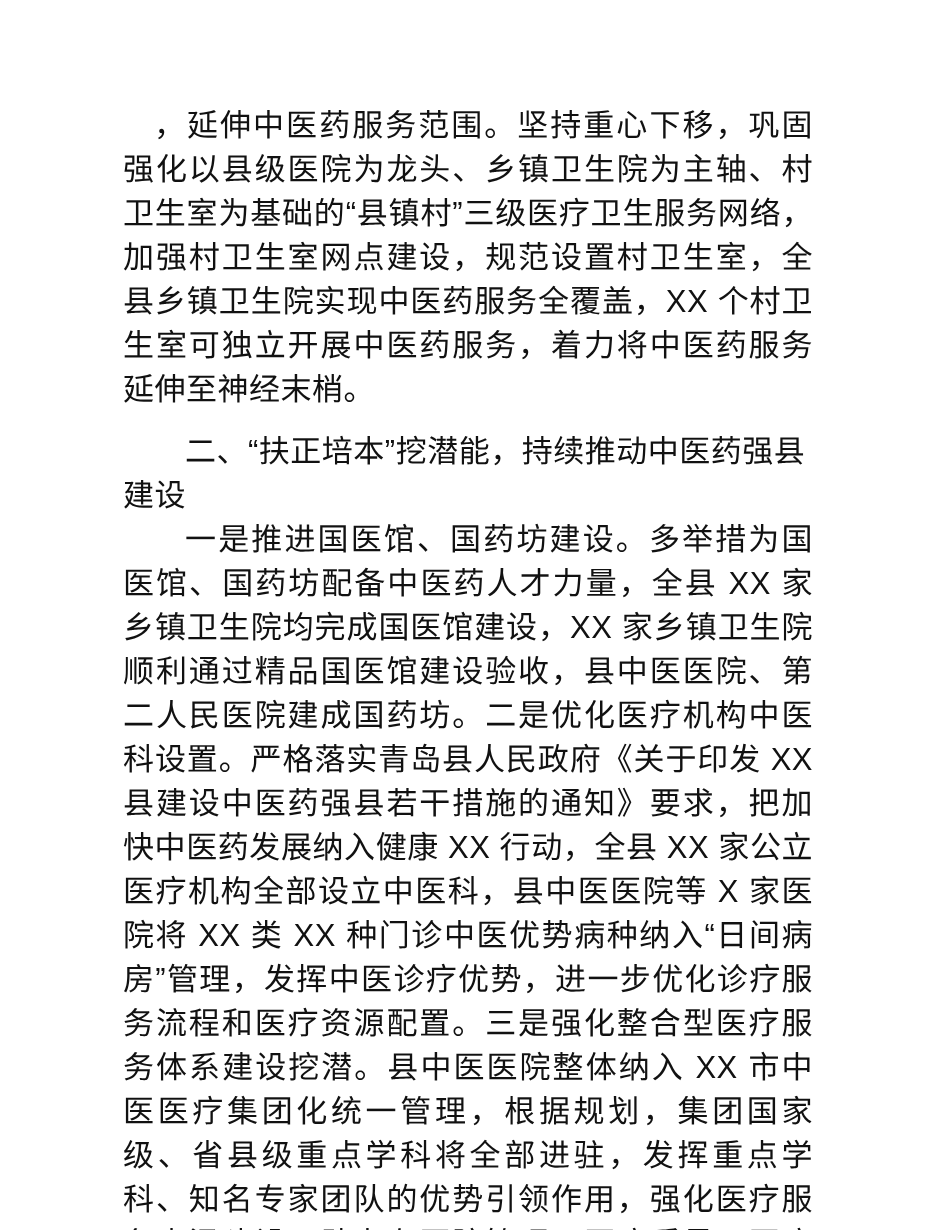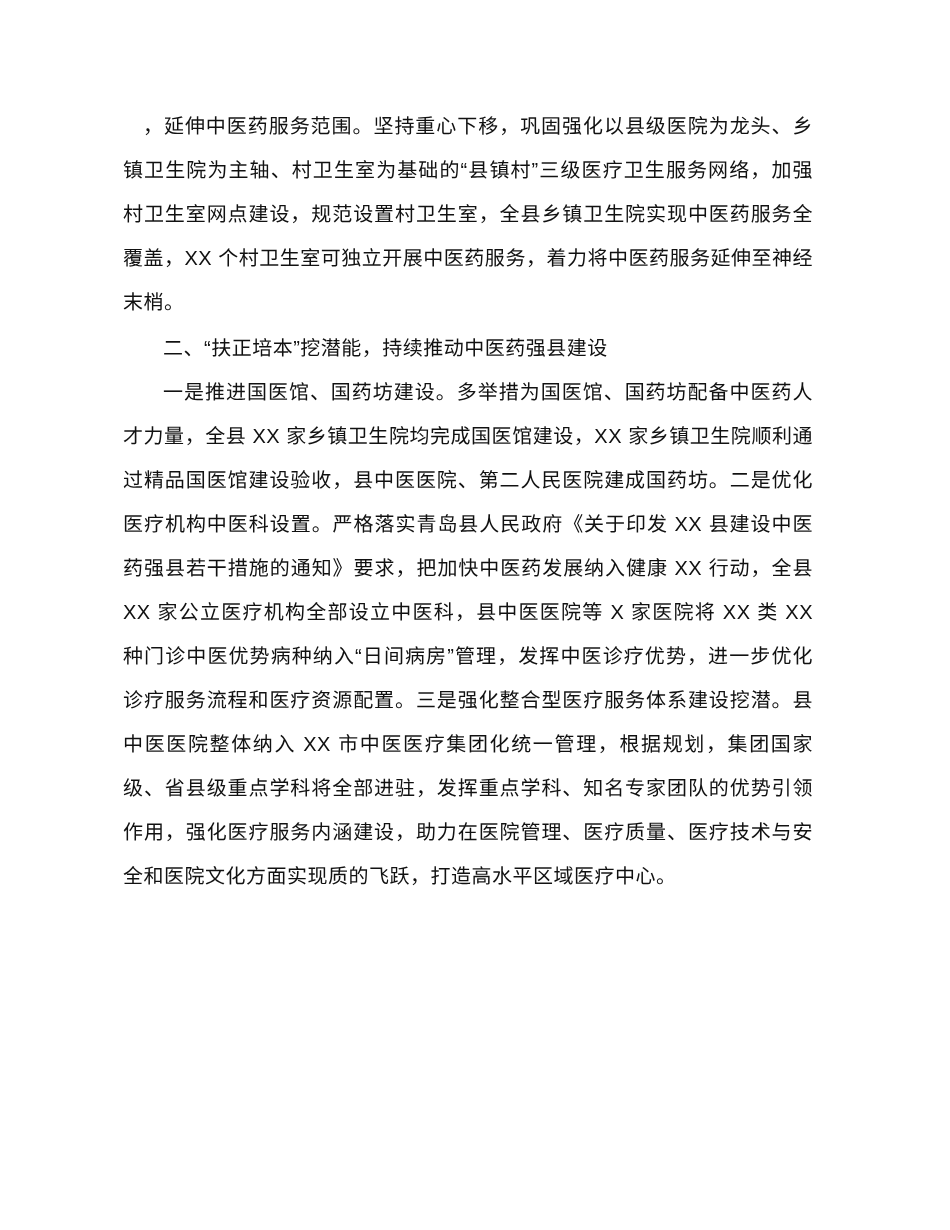--- a/index.html
+++ b/index.html
@@ -17,37 +17,37 @@
     box-sizing: border-box;
     width: 950px;
     height: 1230px;
     background: var(--page-bg, #ffffff);
     color: var(--text-color, #111111);
     padding: 104px 137px 0 123px;
   }
   .para, .heading {
     margin: 0;
     padding: 0;
-    font-size: 20px;
+    font-size: 31px;
     line-height: 44px;
     font-weight: 400;
     letter-spacing: 0.5px;
     text-align: justify;
     text-justify: inter-ideograph;
   }
   .para {
     text-indent: 2em;
   }
   .para.cont {
     
     text-indent: 1em;
   }
   .heading {
     text-indent: 2em;
-    margin-top: 2px;
+    margin-top: 18px;
     text-align: left;
   }
 </style>
 </head>
 <body>
 
 <div class="doc-page" lang="zh-CN">
   <p class="para cont">，延伸中医药服务范围。坚持重心下移，巩固强化以县级医院为龙头、乡镇卫生院为主轴、村卫生室为基础的“县镇村”三级医疗卫生服务网络，加强村卫生室网点建设，规范设置村卫生室，全县乡镇卫生院实现中医药服务全覆盖，XX 个村卫生室可独立开展中医药服务，着力将中医药服务延伸至神经末梢。</p>
   <h2 class="heading">二、“扶正培本”挖潜能，持续推动中医药强县建设</h2>
   <p class="para">一是推进国医馆、国药坊建设。多举措为国医馆、国药坊配备中医药人才力量，全县 XX 家乡镇卫生院均完成国医馆建设，XX 家乡镇卫生院顺利通过精品国医馆建设验收，县中医医院、第二人民医院建成国药坊。二是优化医疗机构中医科设置。严格落实青岛县人民政府《关于印发 XX 县建设中医药强县若干措施的通知》要求，把加快中医药发展纳入健康 XX 行动，全县 XX 家公立医疗机构全部设立中医科，县中医医院等 X 家医院将 XX 类 XX 种门诊中医优势病种纳入“日间病房”管理，发挥中医诊疗优势，进一步优化诊疗服务流程和医疗资源配置。三是强化整合型医疗服务体系建设挖潜。县中医医院整体纳入 XX 市中医医疗集团化统一管理，根据规划，集团国家级、省县级重点学科将全部进驻，发挥重点学科、知名专家团队的优势引领作用，强化医疗服务内涵建设，助力在医院管理、医疗质量、医疗技术与安全和医院文化方面实现质的飞跃，打造高水平区域医疗中心。</p>

